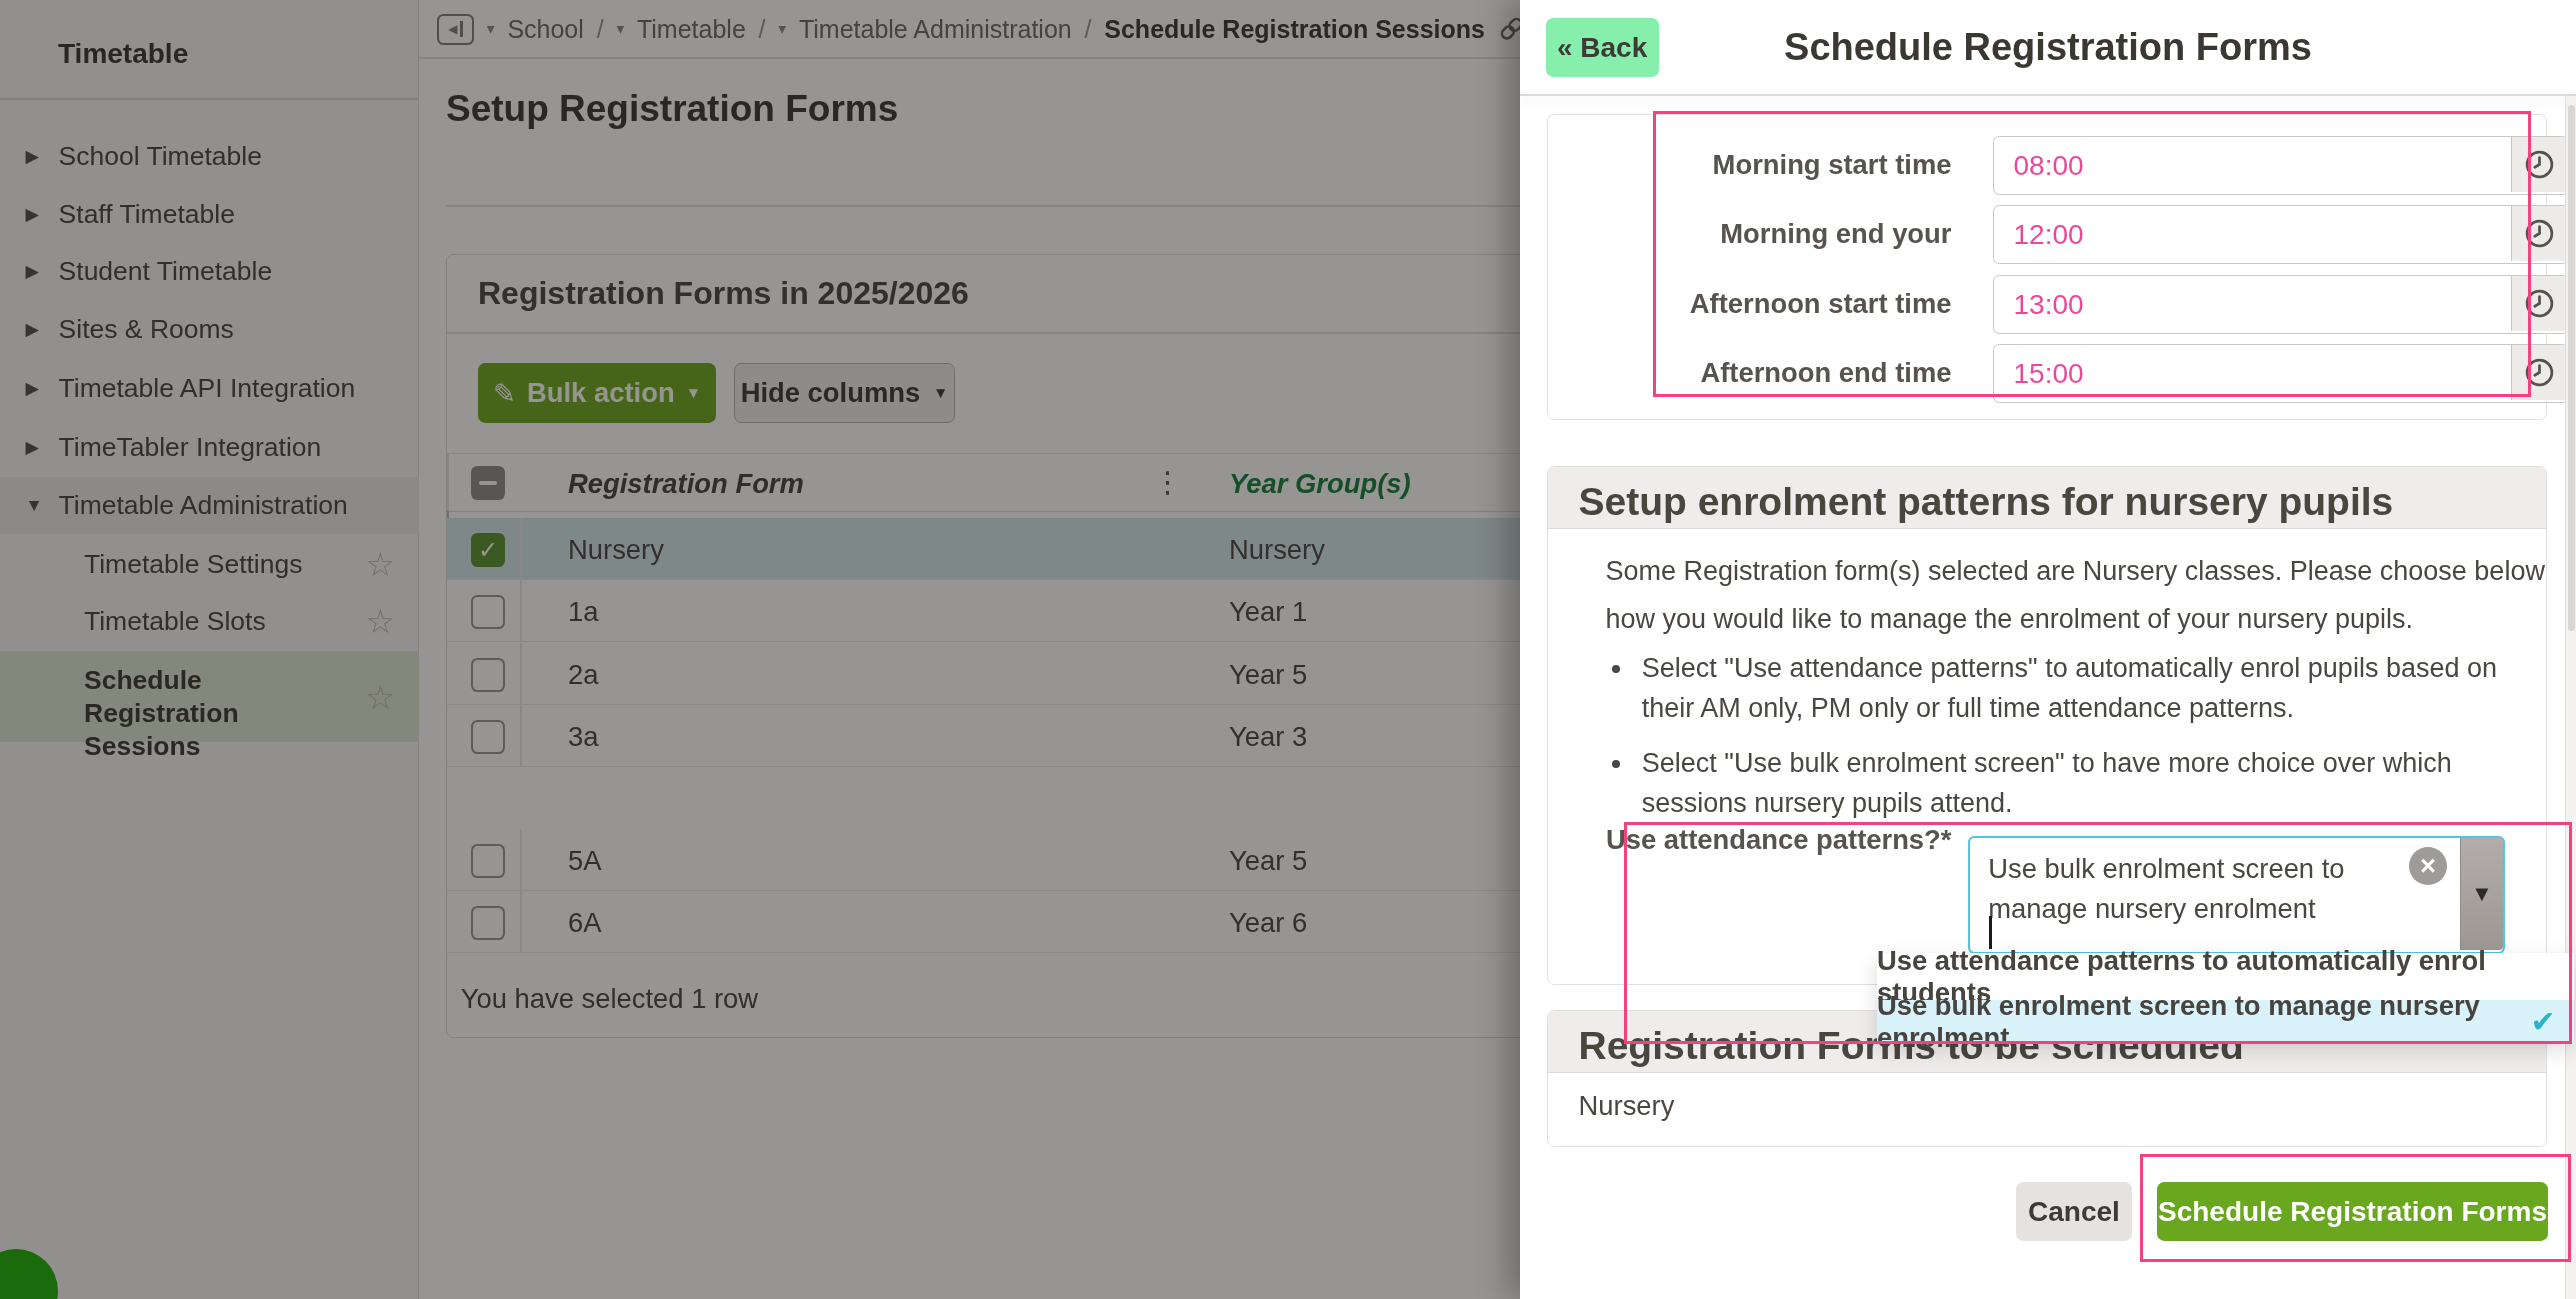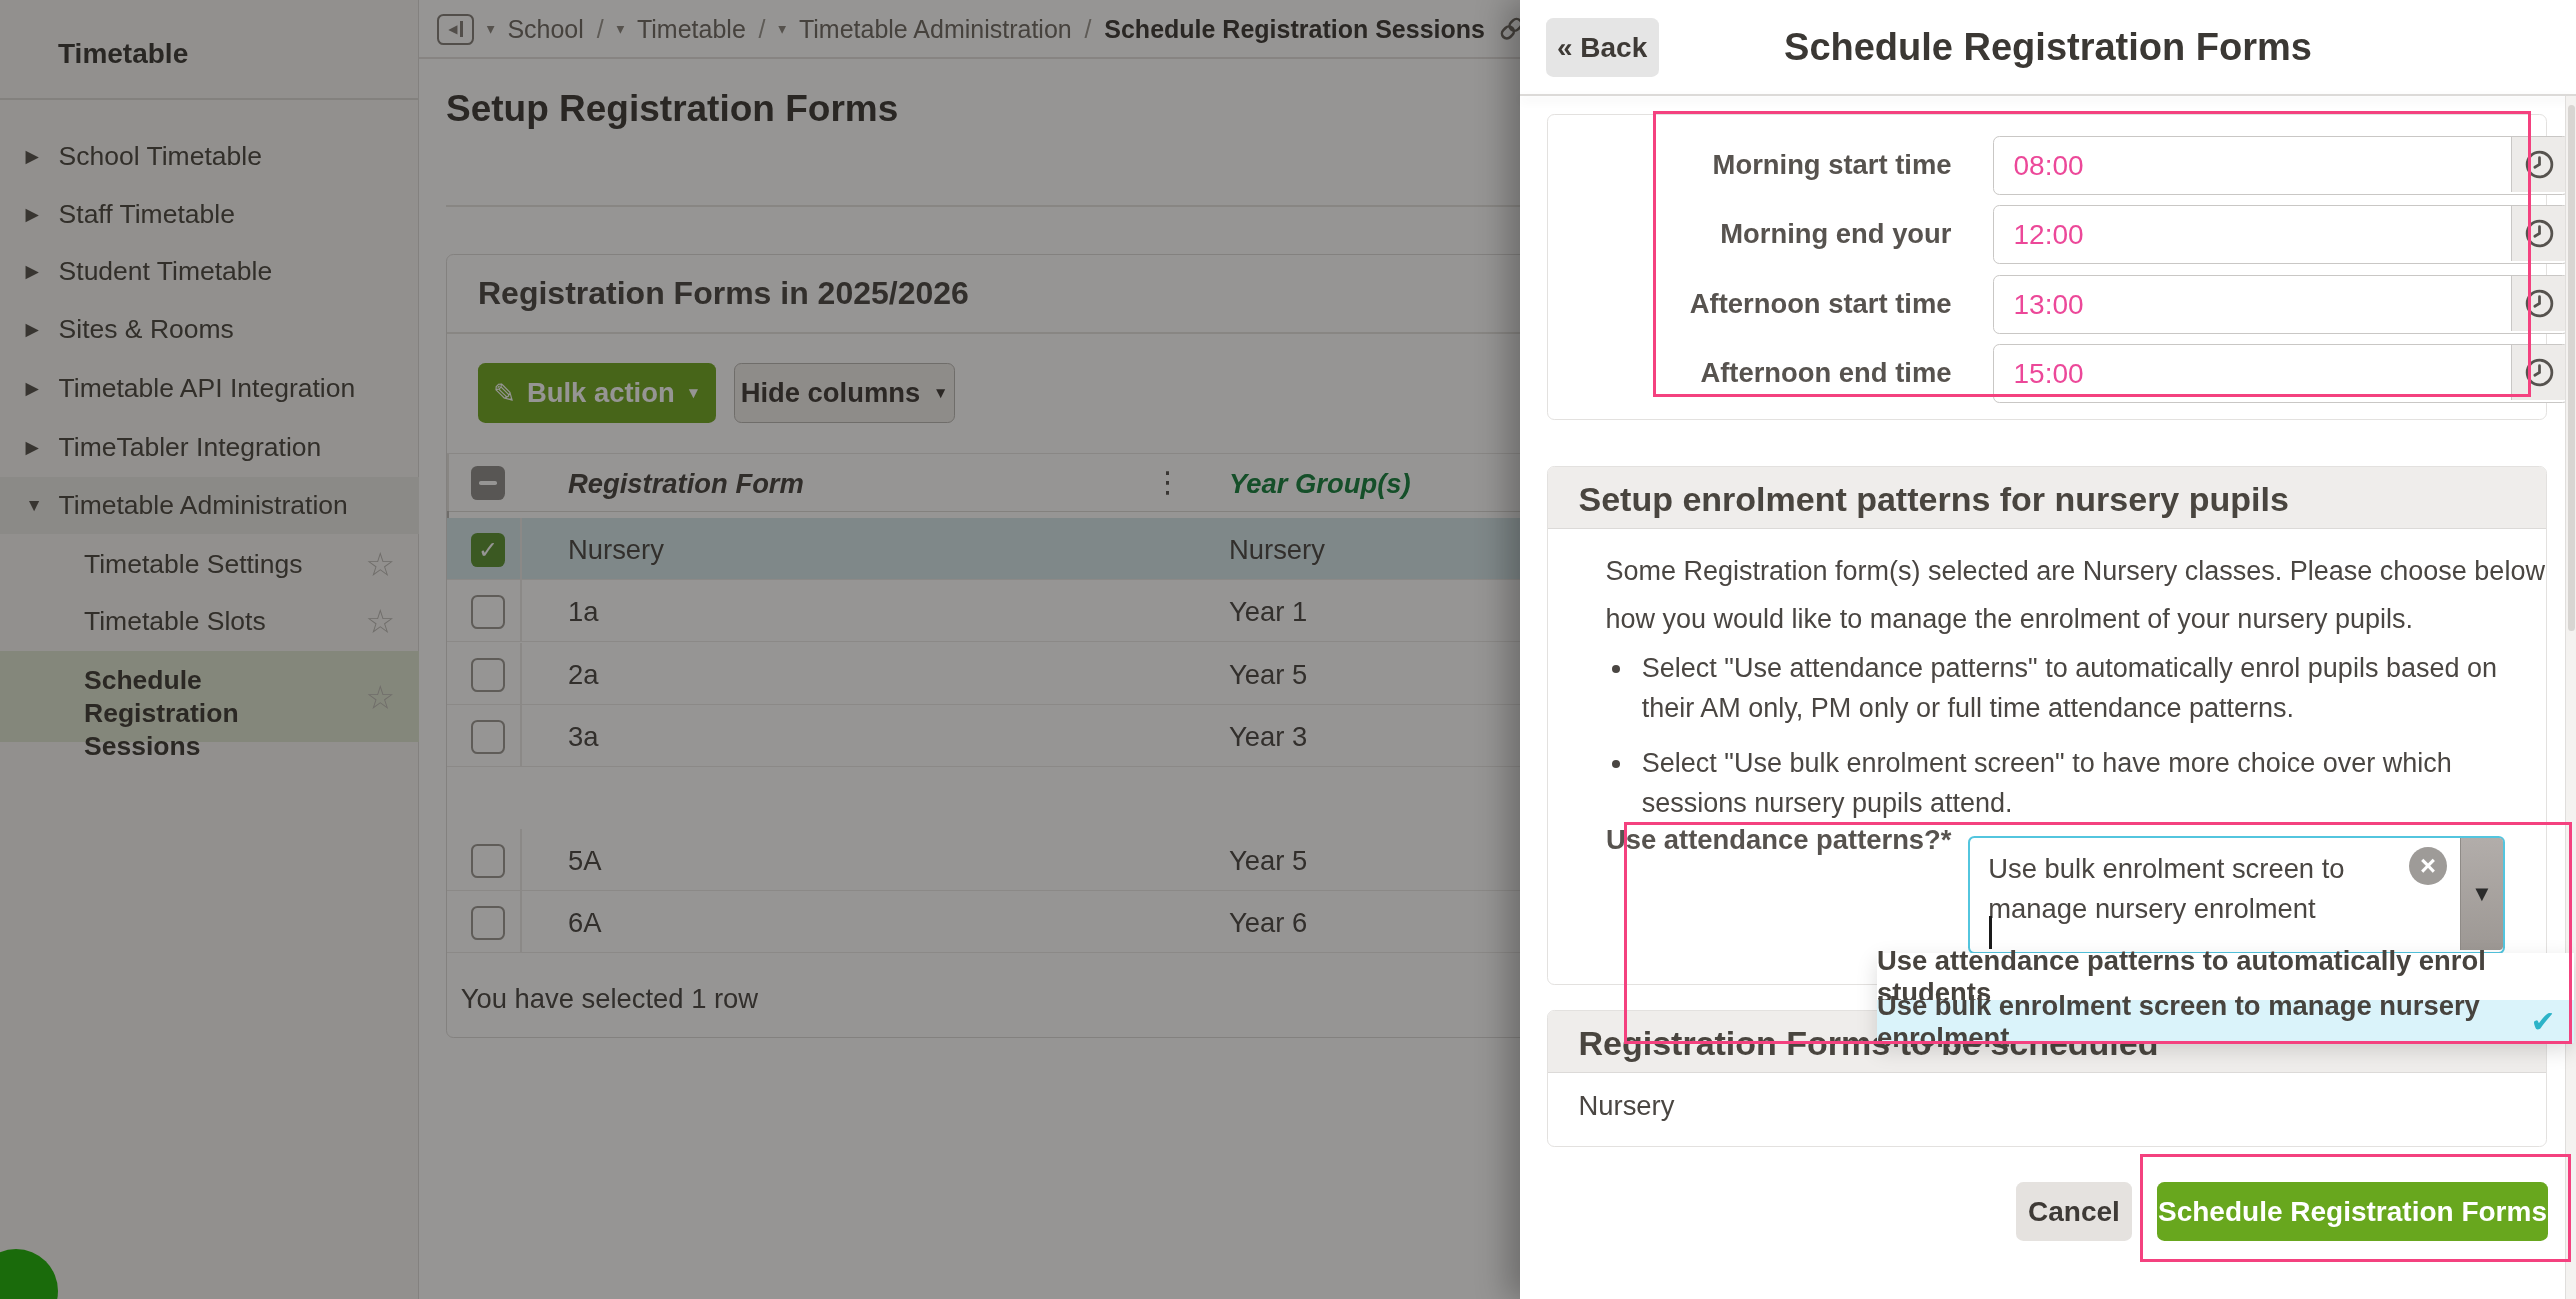--- a/index.html
+++ b/index.html
@@ -56,35 +56,35 @@
   .cb-indet .minus { width:17.4px; height:4.6px; background:#fff; border-radius:1.8px; }
   .tfoot-label { left:13.7px; top:728px; font-size:27.4px; color:#4a4642; }
 
   
   .overlay { left:0; top:0; width:1520px; height:1300px; background:rgba(22,20,18,0.45); z-index:400; }
   .chat-bubble { left:-25.6px; top:1249px; width:84px; height:84px; background:#1a6b0b; border-radius:50%; z-index:500; }
 
   
   .panel { left:1520px; top:0; width:1056px; height:1300px; background:#fff; z-index:450; box-shadow:-12.8px 0 31px rgba(0,0,0,0.28); }
   .panel .abs { position:absolute; }
-  .btn-back { left:25.6px; top:18.3px; width:113px; height:59px; background:#e5e5e5; border-radius:7.3px; font-size:28px; font-weight:bold; color:#3e3a36; display:flex; align-items:center; justify-content:center; cursor:pointer; }
+  .btn-back { left:25.6px; top:18.3px; width:113px; height:59px; background:#86efac; border-radius:7.3px; font-size:28px; font-weight:bold; color:#3e3a36; display:flex; align-items:center; justify-content:center; cursor:pointer; }
   .panel-title { left:0; top:25.6px; width:1056px; text-align:center; font-size:38px; font-weight:bold; color:#3b3834; }
   .panel-hdiv { left:0; top:94px; width:1056px; height:1.8px; background:#dcdad8; box-shadow:0 4.6px 9.1px rgba(0,0,0,0.10); }
 
   .pcard { background:#fff; border:1.8px solid #e3e1df; border-radius:7.3px; }
   .card-times { left:26.5px; top:114px; width:1000px; height:306px; }
   .time-row { position:absolute; left:0; width:100%; height:59px; }
   .time-label { position:absolute; left:55px; width:349px; top:12.8px; text-align:right; font-size:27.4px; font-weight:bold; color:#57534f; }
   .time-input { position:absolute; left:445px; top:0; width:576px; height:59px; border:1.8px solid #c9c7c5; border-radius:6.4px; background:#fff; }
   .time-value { position:absolute; left:20px; top:12.8px; font-size:28px; color:#ec4899; }
   .clock-seg { position:absolute; right:0; top:0; width:57px; height:55px; background:#edebe9; border-left:1.8px solid #c9c7c5; border-radius:0 4.6px 4.6px 0; display:flex; align-items:center; justify-content:center; }
 
   .card-enrol { left:26.5px; top:466px; width:1000px; height:519px; }
   .pcard-head { position:absolute; left:0; top:0; width:100%; height:62px; background:#efedeb; border-bottom:1.8px solid #dcdad8; border-radius:5.5px 5.5px 0 0; }
-  .pcard-head-title { position:absolute; left:31px; top:12.8px; font-size:34px; font-weight:bold; color:#49453f; }
+  .pcard-head-title { position:absolute; left:31px; top:12.8px; font-size:39px; font-weight:bold; color:#49453f; }
   .enrol-para { position:absolute; left:58px; top:80px; width:955px; font-size:27px; color:#4a4642; line-height:48px; }
   .enrol-bullets { position:absolute; left:87px; top:181px; width:914px; font-size:27px; color:#4a4642; line-height:40px; }
   .enrol-bullets li { margin-bottom:14.6px; padding-left:7.3px; }
   .pattern-label { position:absolute; left:55px; top:357px; width:349px; text-align:right; font-size:27.4px; font-weight:bold; color:#57534f; }
 
   .combo { left:448px; top:836px; width:537px; height:118px; background:#fff; border:2.7px solid #53c5de; border-radius:6.4px; z-index:470; }
   .combo-text { position:absolute; left:18.3px; top:11px; width:416px; font-size:27.4px; color:#4a4642; line-height:40px; }
   .combo-clear { position:absolute; left:439px; top:9.1px; width:38px; height:38px; border-radius:50%; background:#9e9b98; color:#fff; font-size:27.4px; font-weight:bold; display:flex; align-items:center; justify-content:center; cursor:pointer; }
   .combo-btn { position:absolute; right:0px; top:0px; width:43px; height:112px; background:linear-gradient(#b2adaa,#9d9894); border-left:1.8px solid #8f8b87; border-radius:0 3.7px 3.7px 0; display:flex; align-items:center; justify-content:center; font-size:22px; color:#2b2b2b; cursor:pointer; }
   .combo-cursor { position:absolute; left:19px; top:78px; width:2.7px; height:33px; background:#1a1a1a; }

